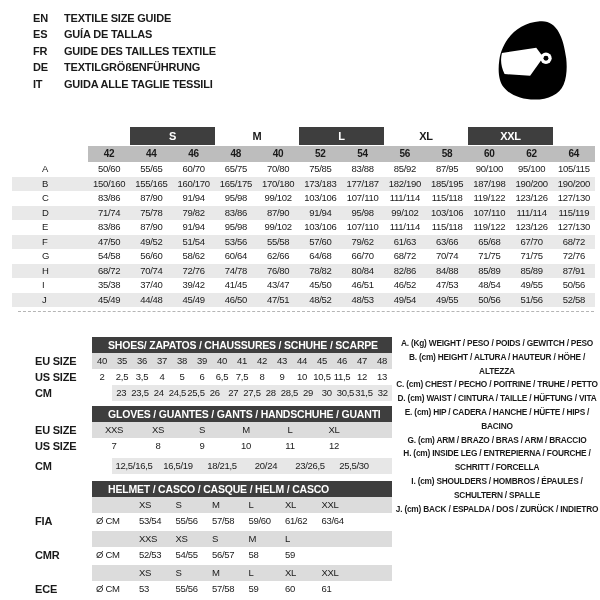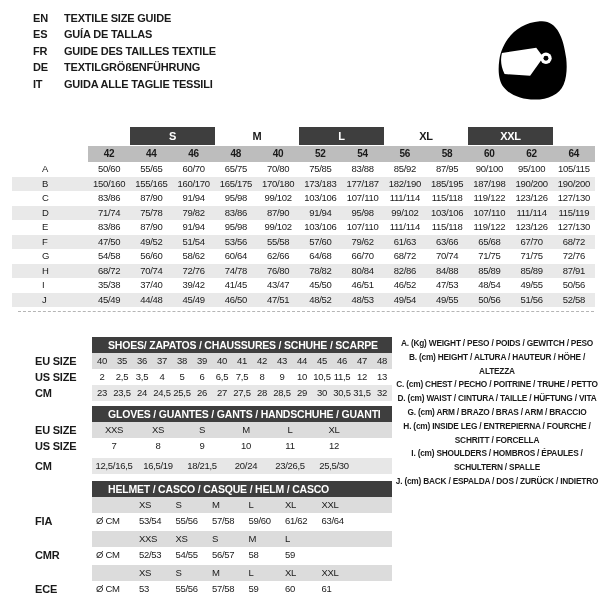--- a/index.html
+++ b/index.html
@@ -38,21 +38,21 @@
   
   .bottom-left{position:absolute;left:35px;top:337px;width:357px;font-size:9.5px;letter-spacing:-0.3px;}
   .trow{display:grid;grid-template-columns:57px 300px;height:16px;line-height:16px;}
   .tlabel{font-weight:700;font-size:11px;letter-spacing:-0.2px;}
   .tbar{background:var(--dark);color:#fff;font-weight:700;font-size:10.5px;padding-left:16px;letter-spacing:-0.2px;white-space:nowrap;}
   .cells{display:grid;}
   .cells.c15{grid-template-columns:repeat(15,1fr);}
   .cells.c6{grid-template-columns:repeat(6,44px) 1fr;}
   .cells.helm{grid-template-columns:43px repeat(6,36.5px) 1fr;}
   .cells.graybg{background:var(--sub);}
-  .cells.lightbg{background:var(--sublight);}
+  .cells.lightbg{background:var(--sublight);margin-left:20px;}
   .cells .cc{text-align:center;white-space:nowrap;}
   .cells .cl{text-align:left;padding-left:4px;white-space:nowrap;}
   .gap5{height:5px;} .gap4{height:4px;} .gap7{height:7px;} .gap2{height:2px;}
 
   
   .legend{position:absolute;left:394px;top:337px;width:206px;font-size:8.3px;font-weight:700;letter-spacing:-0.2px;line-height:13.8px;text-align:center;}
 </style>
 </head>
 <body>
 
@@ -470,19 +470,20 @@
         </div>
     </div>
 
   </div>
 
   <div class="legend">
       <div class="legend-item">A. (Kg) WEIGHT / PESO / POIDS / GEWITCH / PESO</div>
       <div class="legend-item">B. (cm) HEIGHT / ALTURA / HAUTEUR / HÖHE / ALTEZZA</div>
       <div class="legend-item">C. (cm) CHEST / PECHO / POITRINE / TRUHE / PETTO</div>
       <div class="legend-item">D. (cm) WAIST / CINTURA / TAILLE / HÜFTUNG / VITA</div>
+      <div class="legend-item">E. (cm) HIP / CADERA / HANCHE / HÜFTE / HIPS / BACINO</div>
       <div class="legend-item">G. (cm) ARM / BRAZO / BRAS / ARM / BRACCIO</div>
       <div class="legend-item">H. (cm) INSIDE LEG / ENTREPIERNA / FOURCHE / SCHRITT / FORCELLA</div>
       <div class="legend-item">I. (cm) SHOULDERS / HOMBROS / ÉPAULES / SCHULTERN / SPALLE</div>
       <div class="legend-item">J. (cm) BACK / ESPALDA / DOS / ZURÜCK / INDIETRO</div>
     </div>
 
 </div>
 
 </body></html>

